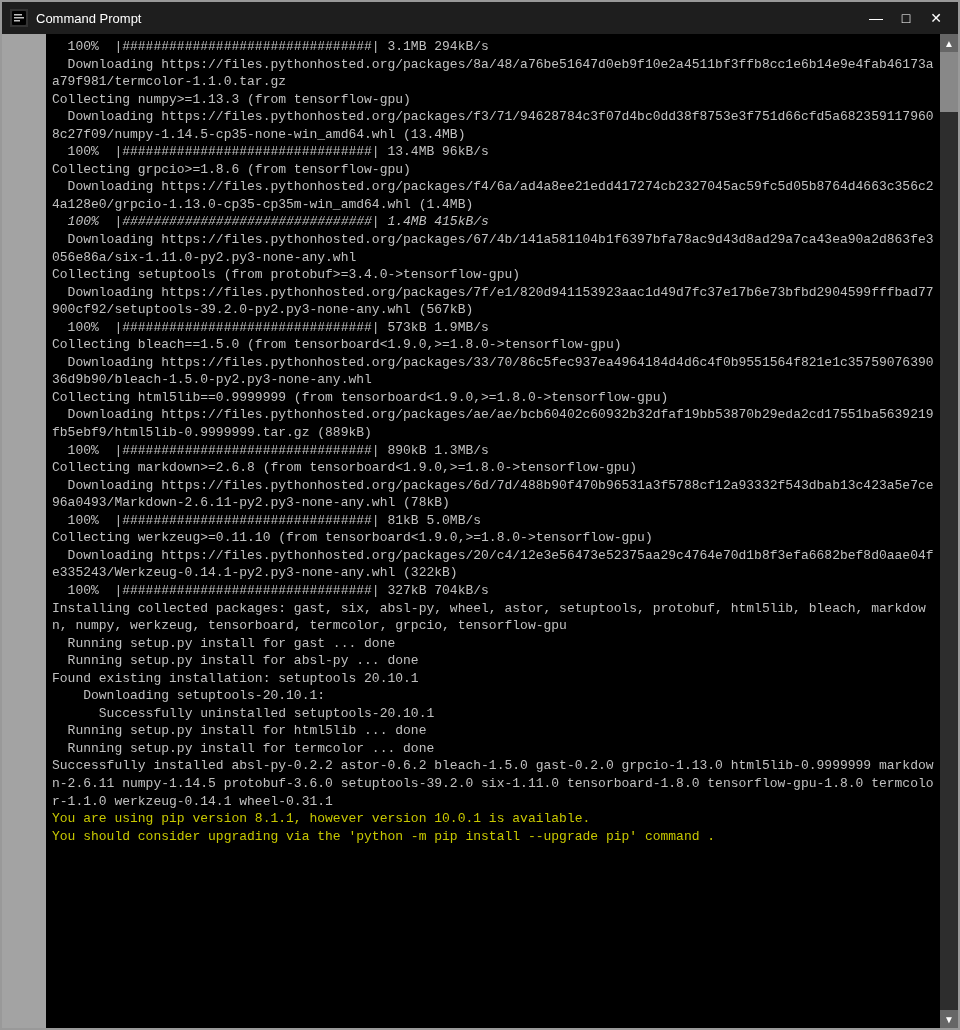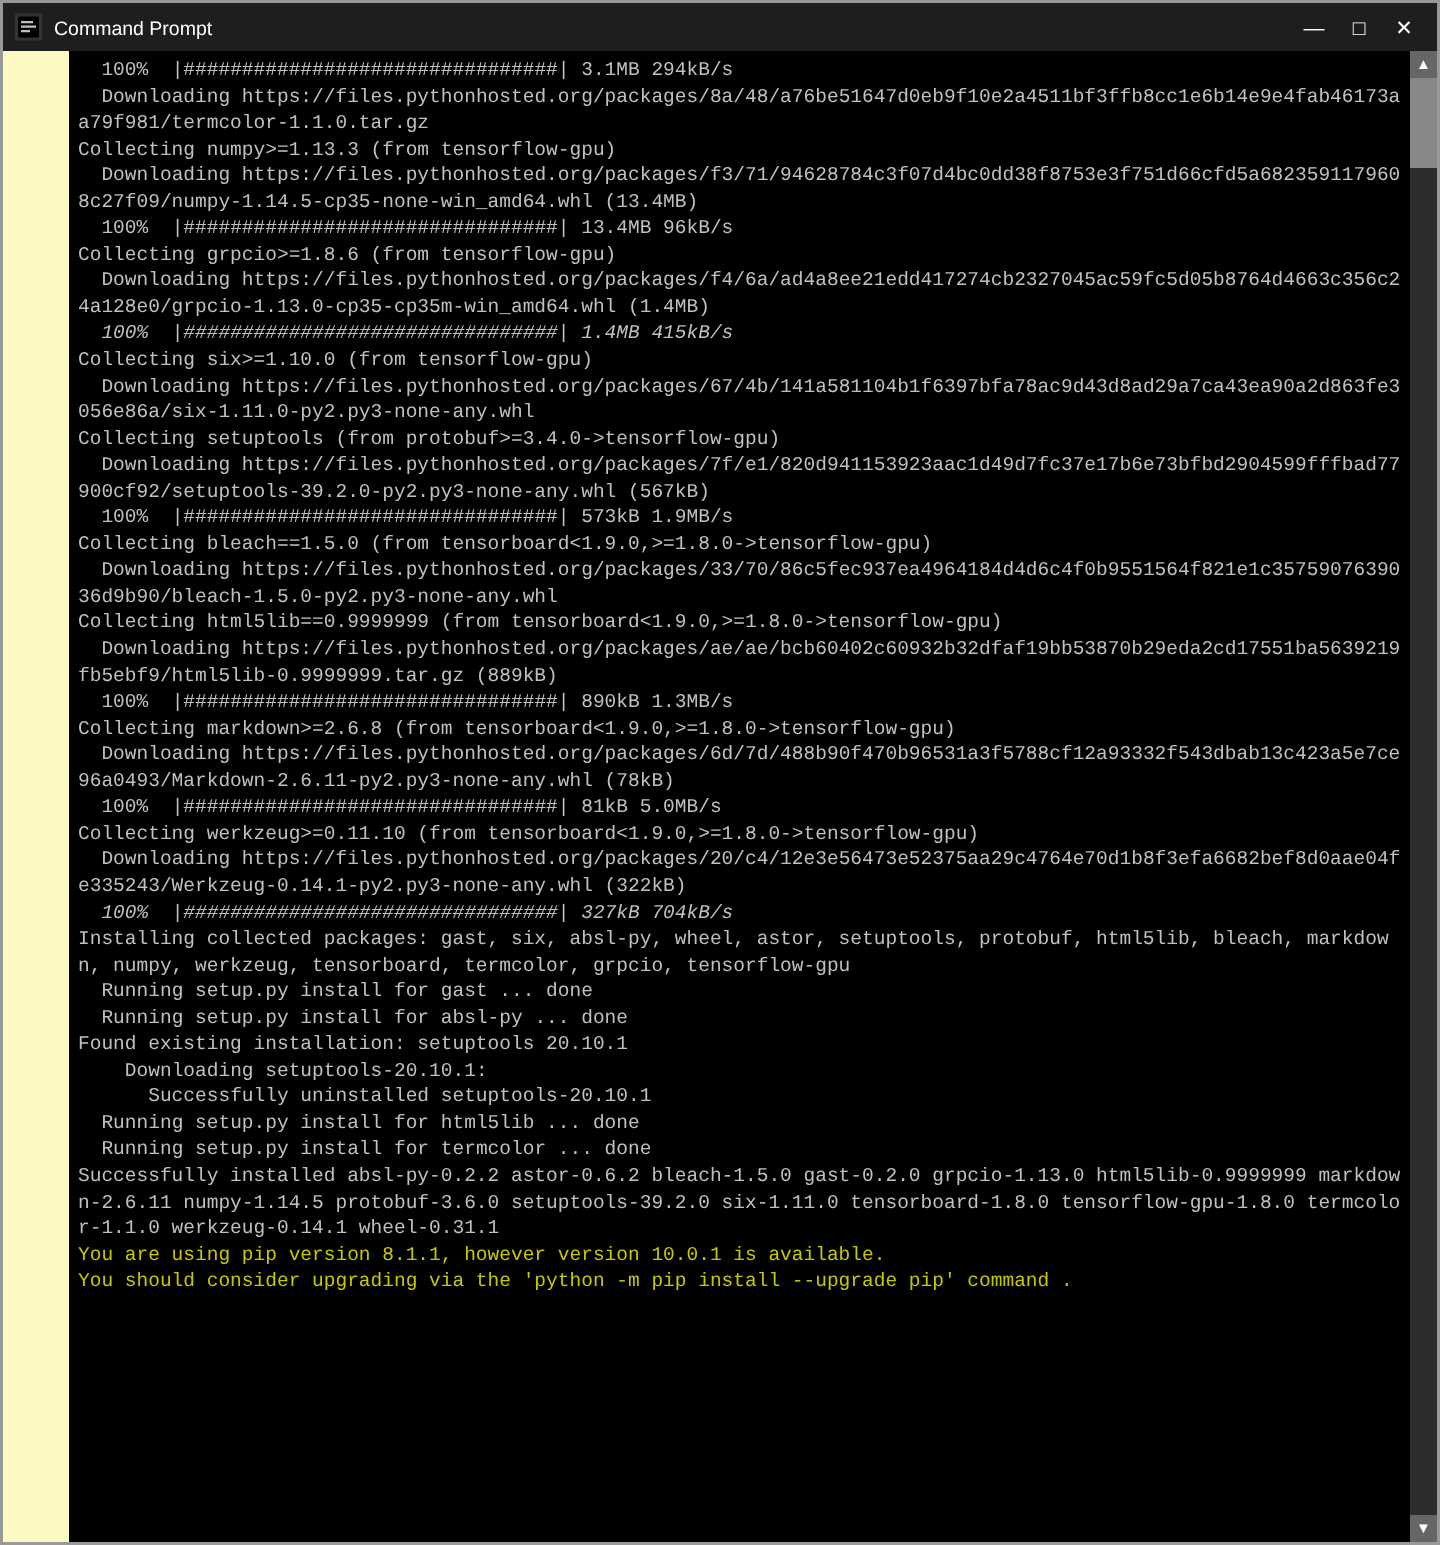--- a/index.html
+++ b/index.html
@@ -12,21 +12,21 @@
       font-family: Arial, sans-serif;
       background: #c0c0c0;
       display: flex;
       justify-content: center;
       align-items: flex-start;
     }
 
     .window {
       width: 960px;
       min-height: 1030px;
-      background: #fef9c3;
+      background: #a3a3a3;
       border: 2px solid #999;
       display: flex;
       flex-direction: column;
     }
 
     .title-bar {
       background: #1e1e1e;
       display: flex;
       align-items: center;
       padding: 4px 8px;
@@ -150,36 +150,35 @@
   </div>
   <div class="content-area">
     <div class="terminal" id="terminal-content"><span style="color: rgb(192, 192, 192);">  100%  |################################| 3.1MB 294kB/s
 </span><span style="color: rgb(192, 192, 192);">  Downloading https://files.pythonhosted.org/packages/8a/48/a76be51647d0eb9f10e2a4511bf3ffb8cc1e6b14e9e4fab46173aa79f981/termcolor-1.1.0.tar.gz
 </span><span style="color: rgb(192, 192, 192); text-align: center;">Collecting numpy&gt;=1.13.3 (from tensorflow-gpu)
 </span><span style="color: rgb(192, 192, 192);">  Downloading https://files.pythonhosted.org/packages/f3/71/94628784c3f07d4bc0dd38f8753e3f751d66cfd5a6823591179608c27f09/numpy-1.14.5-cp35-none-win_amd64.whl (13.4MB)
 </span><span style="color: rgb(192, 192, 192); text-align: center;">  100%  |################################| 13.4MB 96kB/s
 </span><span style="color: rgb(192, 192, 192);">Collecting grpcio&gt;=1.8.6 (from tensorflow-gpu)
 </span><span style="color: rgb(192, 192, 192);">  Downloading https://files.pythonhosted.org/packages/f4/6a/ad4a8ee21edd417274cb2327045ac59fc5d05b8764d4663c356c24a128e0/grpcio-1.13.0-cp35-cp35m-win_amd64.whl (1.4MB)
 </span><span style="color: rgb(192, 192, 192); font-style: italic;">  100%  |################################| 1.4MB 415kB/s
-</span><span style="color: rgb(192, 192, 192);">Collecting six&gt;=1.10.0 (from tensorflow-gpu)
 </span><span style="color: rgb(192, 192, 192);">  Downloading https://files.pythonhosted.org/packages/67/4b/141a581104b1f6397bfa78ac9d43d8ad29a7ca43ea90a2d863fe3056e86a/six-1.11.0-py2.py3-none-any.whl
 </span><span style="color: rgb(192, 192, 192);">Collecting setuptools (from protobuf&gt;=3.4.0-&gt;tensorflow-gpu)
 </span><span style="color: rgb(192, 192, 192);">  Downloading https://files.pythonhosted.org/packages/7f/e1/820d941153923aac1d49d7fc37e17b6e73bfbd2904599fffbad77900cf92/setuptools-39.2.0-py2.py3-none-any.whl (567kB)
 </span><span style="color: rgb(192, 192, 192);">  100%  |################################| 573kB 1.9MB/s
 </span><span style="color: rgb(192, 192, 192);">Collecting bleach==1.5.0 (from tensorboard&lt;1.9.0,&gt;=1.8.0-&gt;tensorflow-gpu)
 </span><span style="color: rgb(192, 192, 192);">  Downloading https://files.pythonhosted.org/packages/33/70/86c5fec937ea4964184d4d6c4f0b9551564f821e1c3575907639036d9b90/bleach-1.5.0-py2.py3-none-any.whl
 </span><span style="color: rgb(192, 192, 192);">Collecting html5lib==0.9999999 (from tensorboard&lt;1.9.0,&gt;=1.8.0-&gt;tensorflow-gpu)
 </span><span style="color: rgb(192, 192, 192);">  Downloading https://files.pythonhosted.org/packages/ae/ae/bcb60402c60932b32dfaf19bb53870b29eda2cd17551ba5639219fb5ebf9/html5lib-0.9999999.tar.gz (889kB)
 </span><span style="color: rgb(192, 192, 192);">  100%  |################################| 890kB 1.3MB/s
 </span><span style="color: rgb(192, 192, 192);">Collecting markdown&gt;=2.6.8 (from tensorboard&lt;1.9.0,&gt;=1.8.0-&gt;tensorflow-gpu)
 </span><span style="color: rgb(192, 192, 192);">  Downloading https://files.pythonhosted.org/packages/6d/7d/488b90f470b96531a3f5788cf12a93332f543dbab13c423a5e7ce96a0493/Markdown-2.6.11-py2.py3-none-any.whl (78kB)
 </span><span style="color: rgb(192, 192, 192);">  100%  |################################| 81kB 5.0MB/s
 </span><span style="color: rgb(192, 192, 192);">Collecting werkzeug&gt;=0.11.10 (from tensorboard&lt;1.9.0,&gt;=1.8.0-&gt;tensorflow-gpu)
 </span><span style="color: rgb(192, 192, 192);">  Downloading https://files.pythonhosted.org/packages/20/c4/12e3e56473e52375aa29c4764e70d1b8f3efa6682bef8d0aae04fe335243/Werkzeug-0.14.1-py2.py3-none-any.whl (322kB)
-</span><span style="color: rgb(192, 192, 192); font-style: italic;">  100%  |################################| 327kB 704kB/s
+</span><span style="color: rgb(192, 192, 192);">  100%  |################################| 327kB 704kB/s
 </span><span style="color: rgb(192, 192, 192);">Installing collected packages: gast, six, absl-py, wheel, astor, setuptools, protobuf, html5lib, bleach, markdown, numpy, werkzeug, tensorboard, termcolor, grpcio, tensorflow-gpu
 </span><span style="color: rgb(192, 192, 192);">  Running setup.py install for gast ... done
 </span><span style="color: rgb(192, 192, 192);">  Running setup.py install for absl-py ... done
 </span><span style="color: rgb(192, 192, 192);">Found existing installation: setuptools 20.10.1
 </span><span style="color: rgb(192, 192, 192);">    Downloading setuptools-20.10.1:
 </span><span style="color: rgb(192, 192, 192);">      Successfully uninstalled setuptools-20.10.1
 </span><span style="color: rgb(192, 192, 192);">  Running setup.py install for html5lib ... done
 </span><span style="color: rgb(192, 192, 192);">  Running setup.py install for termcolor ... done
 </span><span style="color: rgb(192, 192, 192);">Successfully installed absl-py-0.2.2 astor-0.6.2 bleach-1.5.0 gast-0.2.0 grpcio-1.13.0 html5lib-0.9999999 markdown-2.6.11 numpy-1.14.5 protobuf-3.6.0 setuptools-39.2.0 six-1.11.0 tensorboard-1.8.0 tensorflow-gpu-1.8.0 termcolor-1.1.0 werkzeug-0.14.1 wheel-0.31.1
 </span><span style="color: rgb(200, 200, 0);">You are using pip version 8.1.1, however version 10.0.1 is available.

